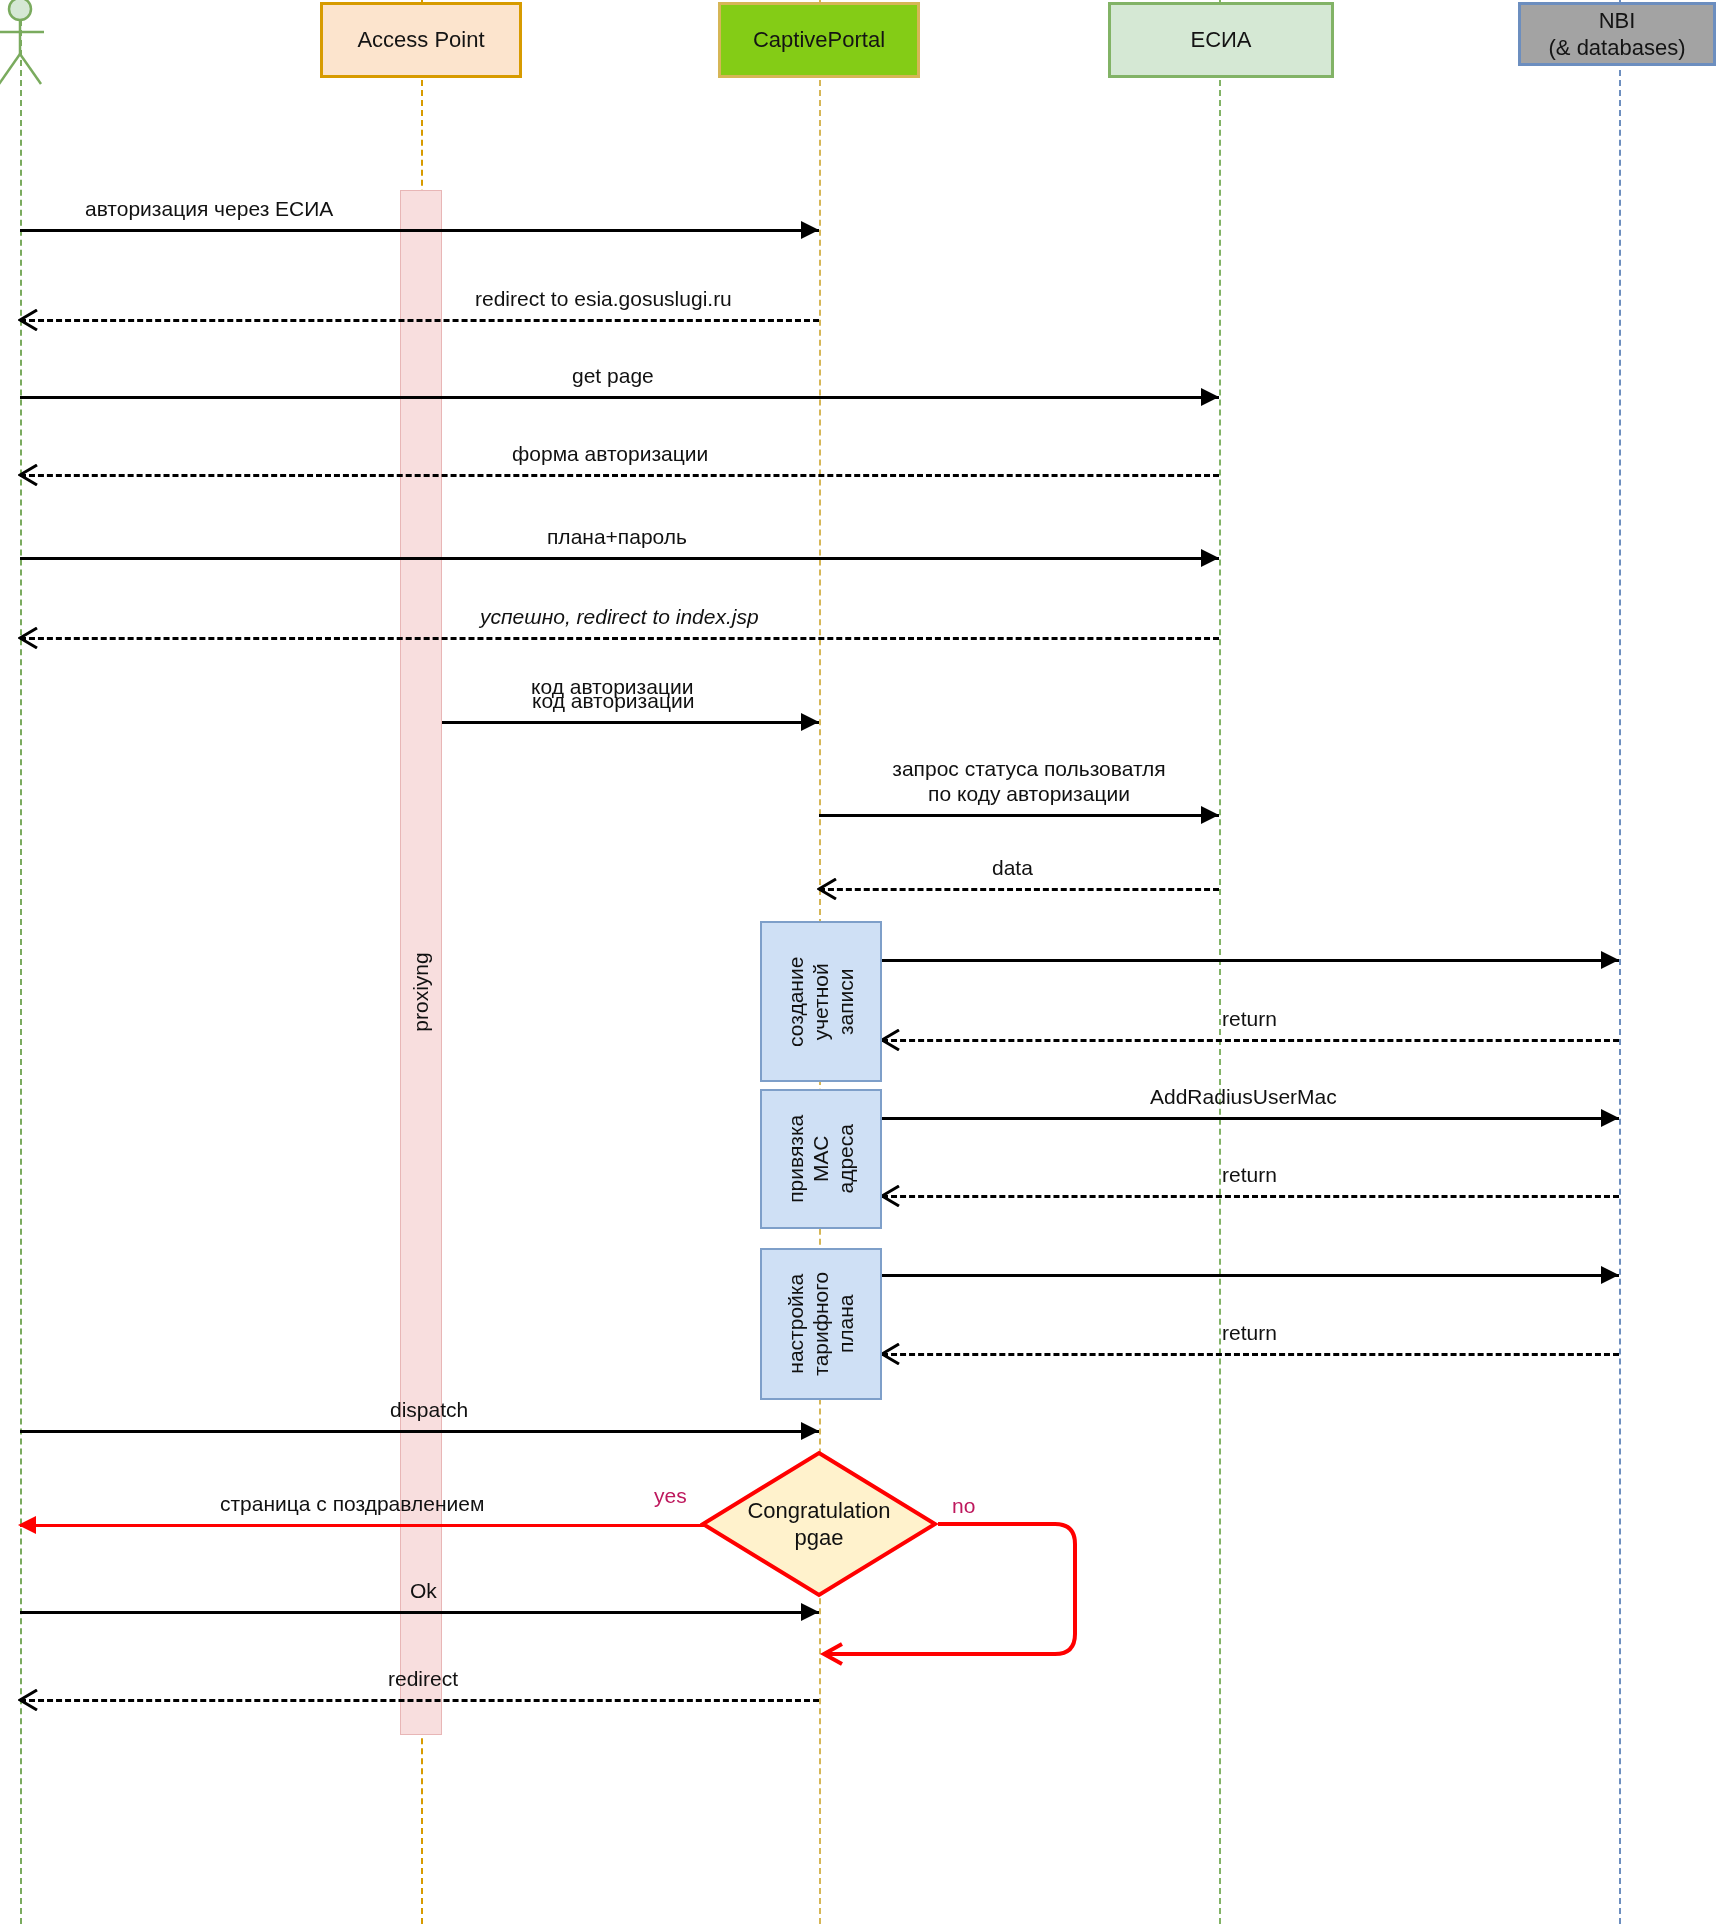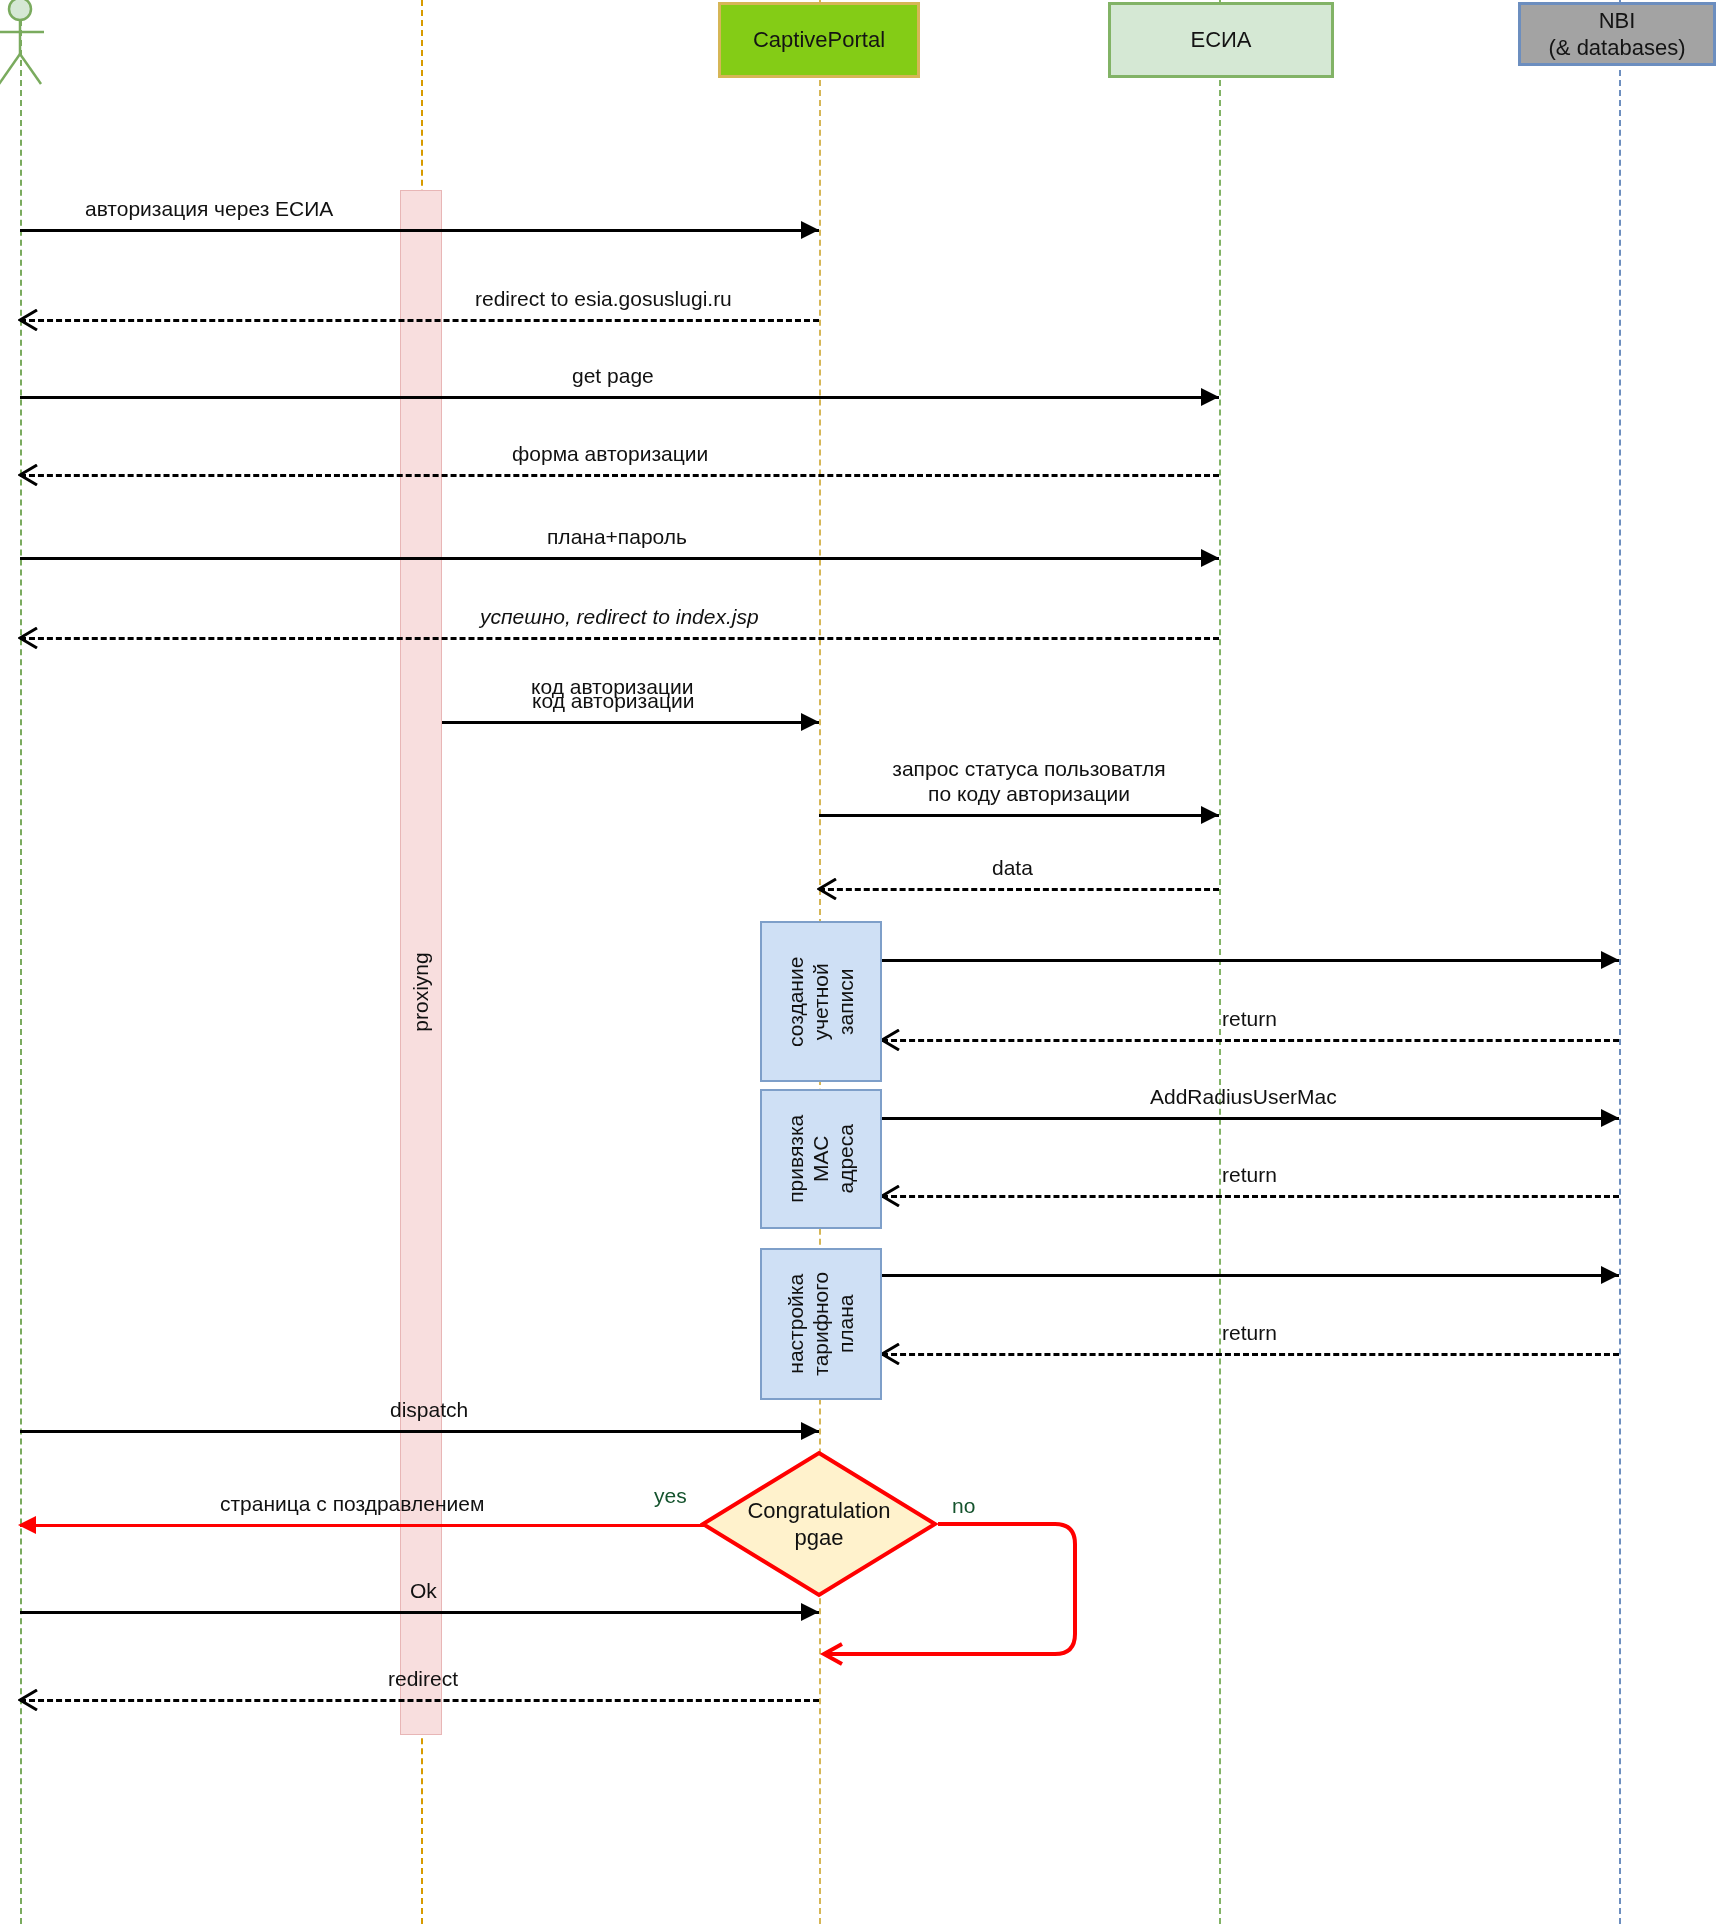--- a/index.html
+++ b/index.html
@@ -147,21 +147,21 @@
     align-items: center;
     justify-content: center;
     font-size: 22px;
     color: #111111;
     line-height: 1.25;
     text-align: center;
   }
   .branch-label {
     position: absolute;
     font-size: 21px;
-    color: #14532d;
+    color: #be185d;
     white-space: nowrap;
     z-index: 9;
   }
   .red-path { position: absolute; z-index: 5; }
 </style>
 </head>
 <body>
 
 <div id="canvas">
 
@@ -174,20 +174,23 @@
   <div class="actor" style="left:-26px; top:-4px; width:92px; height:90px;">
     <svg width="92" height="90" viewBox="0 0 92 90">
       <circle cx="46" cy="13" r="11" fill="#d5e8d4" stroke="#7aab5e" stroke-width="2.5"></circle>
       <line x1="46" y1="24" x2="46" y2="58" stroke="#7aab5e" stroke-width="2.5"></line>
       <line x1="22" y1="36" x2="70" y2="36" stroke="#7aab5e" stroke-width="2.5"></line>
       <line x1="46" y1="58" x2="25" y2="88" stroke="#7aab5e" stroke-width="2.5"></line>
       <line x1="46" y1="58" x2="67" y2="88" stroke="#7aab5e" stroke-width="2.5"></line>
     </svg>
   </div>
 
+  <div class="header-box" style="left:320px; top:2px; width:202px; height:76px; background:#fce4cd; border-color:#d79b00;">
+    <span>Access Point</span>
+  </div>
 
   <div class="header-box" style="left:718px; top:2px; width:202px; height:76px; background:#84cc16; border-color:#d6b656;">
     <span>CaptivePortal</span>
   </div>
 
   <div class="header-box" style="left:1108px; top:2px; width:226px; height:76px; background:#d5e8d4; border-color:#82b366;">
     <span>ЕСИА</span>
   </div>
 
   <div class="header-box" style="left:1518px; top:2px; width:198px; height:64px; background:#a3a3a3; border-color:#6c8ebf; flex-direction:column;">

